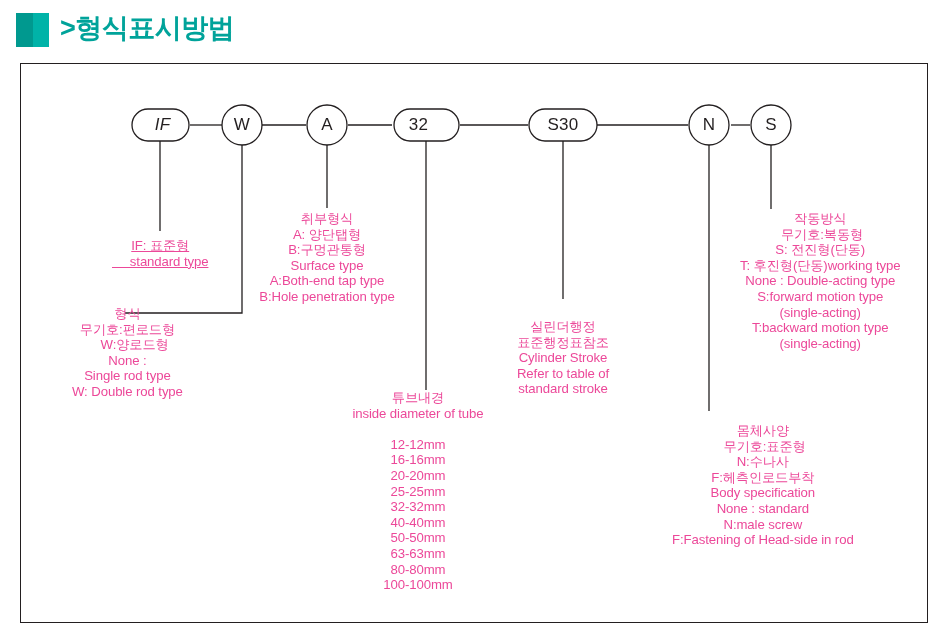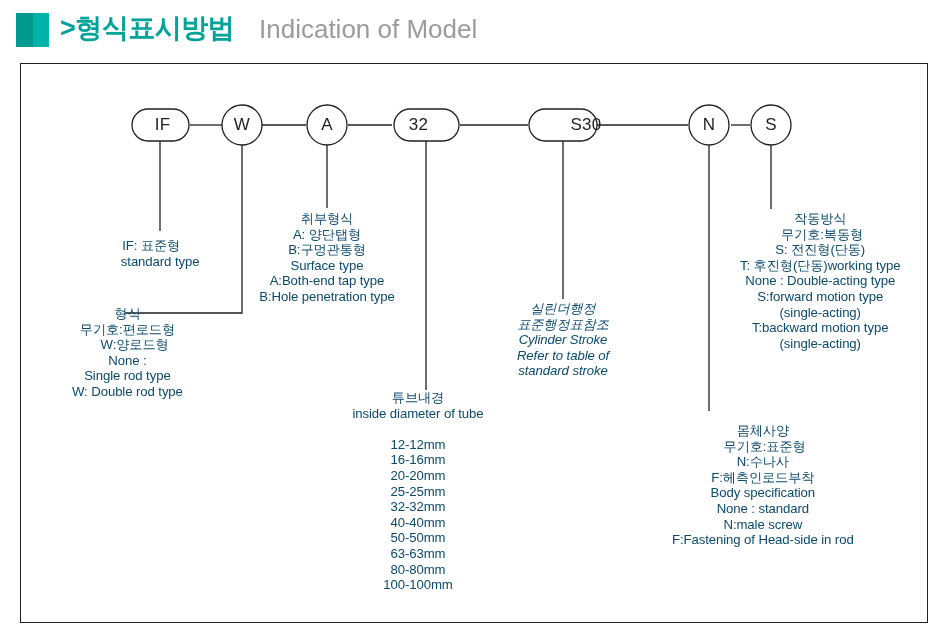--- a/index.html
+++ b/index.html
@@ -77,35 +77,34 @@
     text-align: center;
     white-space: nowrap;
     letter-spacing: 0.3px;
   }
 
   
   .note {
     position: absolute;
     font-size: 13.2px;
     line-height: 15.6px;
-    color: #0c4a6e;
+    color: #ec4899;
     white-space: pre;
     letter-spacing: -0.1px;
   }
   .note.ctr { text-align: center; }
   .note.lft { text-align: center; }
 </style>
 </head>
 <body>
 
 <div id="header">
   <div class="hdr-block-dark"></div>
   <div class="hdr-block-light"></div>
   <div id="header-ko">&gt;형식표시방법</div>
-  <div id="header-en">Indication of Model</div>
 </div>
 
 <div id="frame"></div>
 
 <svg id="diagram" viewBox="0 0 945 635">
   <g stroke="#231f20" stroke-width="1.3" fill="none">
 
     <line x1="190" y1="125" x2="222" y2="125"></line>
     <line x1="262" y1="125" x2="306" y2="125"></line>
     <line x1="348" y1="125" x2="392" y2="125"></line>
@@ -126,29 +125,29 @@
     <line x1="327" y1="145" x2="327" y2="208"></line>
     <polyline points="241,245 241,313 232,313" stroke="none"></polyline>
     <polyline points="233,247 233,313 250,313" opacity="0"></polyline>
     <line x1="426" y1="141" x2="426" y2="390"></line>
     <line x1="563" y1="141" x2="563" y2="299"></line>
     <line x1="709" y1="145" x2="709" y2="411"></line>
     <line x1="771" y1="145" x2="771" y2="209"></line>
   </g>
 </svg>
 
-<div class="pill-label" style="left:132px; top:115px; width:61px;">IF</div>
+<div class="pill-label" style="left:132px; top:115px; width:61px;font-style:italic;">IF</div>
 <div class="pill-label" style="left:222px; top:115px; width:40px;">W</div>
 <div class="pill-label" style="left:307px; top:115px; width:40px;">A</div>
 <div class="pill-label" style="left:394px; top:115px; width:49px;">32</div>
-<div class="pill-label" style="left:529px; top:115px; width:68px;margin-left:23px;">S30</div>
+<div class="pill-label" style="left:529px; top:115px; width:68px;">S30</div>
 <div class="pill-label" style="left:689px; top:115px; width:40px;">N</div>
 <div class="pill-label" style="left:751px; top:115px; width:40px;">S</div>
 
-<div class="note lft" style="left:103px; top:238px;">IF: 표준형
+<div class="note lft" style="left:112px; top:238px;text-decoration:underline;">IF: 표준형
      standard type</div>
 
 <div class="note lft" style="left:72px; top:306px;">형식
 무기호:편로드형
     W:양로드형
 None :
 Single rod type
 W: Double rod type</div>
 
 <div class="note ctr" style="left:247px; top:211px; width:160px;">취부형식
@@ -165,21 +164,21 @@
 16-16mm
 20-20mm
 25-25mm
 32-32mm
 40-40mm
 50-50mm
 63-63mm
 80-80mm
 100-100mm</div>
 
-<div class="note ctr" style="left:494px; top:301px; width:138px;font-style:italic;">실린더행정
+<div class="note ctr" style="left:494px; top:319px; width:138px;">실린더행정
 표준행정표참조
 Cylinder Stroke
 Refer to table of
 standard stroke</div>
 
 <div class="note lft" style="left:740px; top:211px;">작동방식
  무기호:복동형
 S: 전진형(단동)
 T: 후진형(단동)working type
 None : Double-acting type

